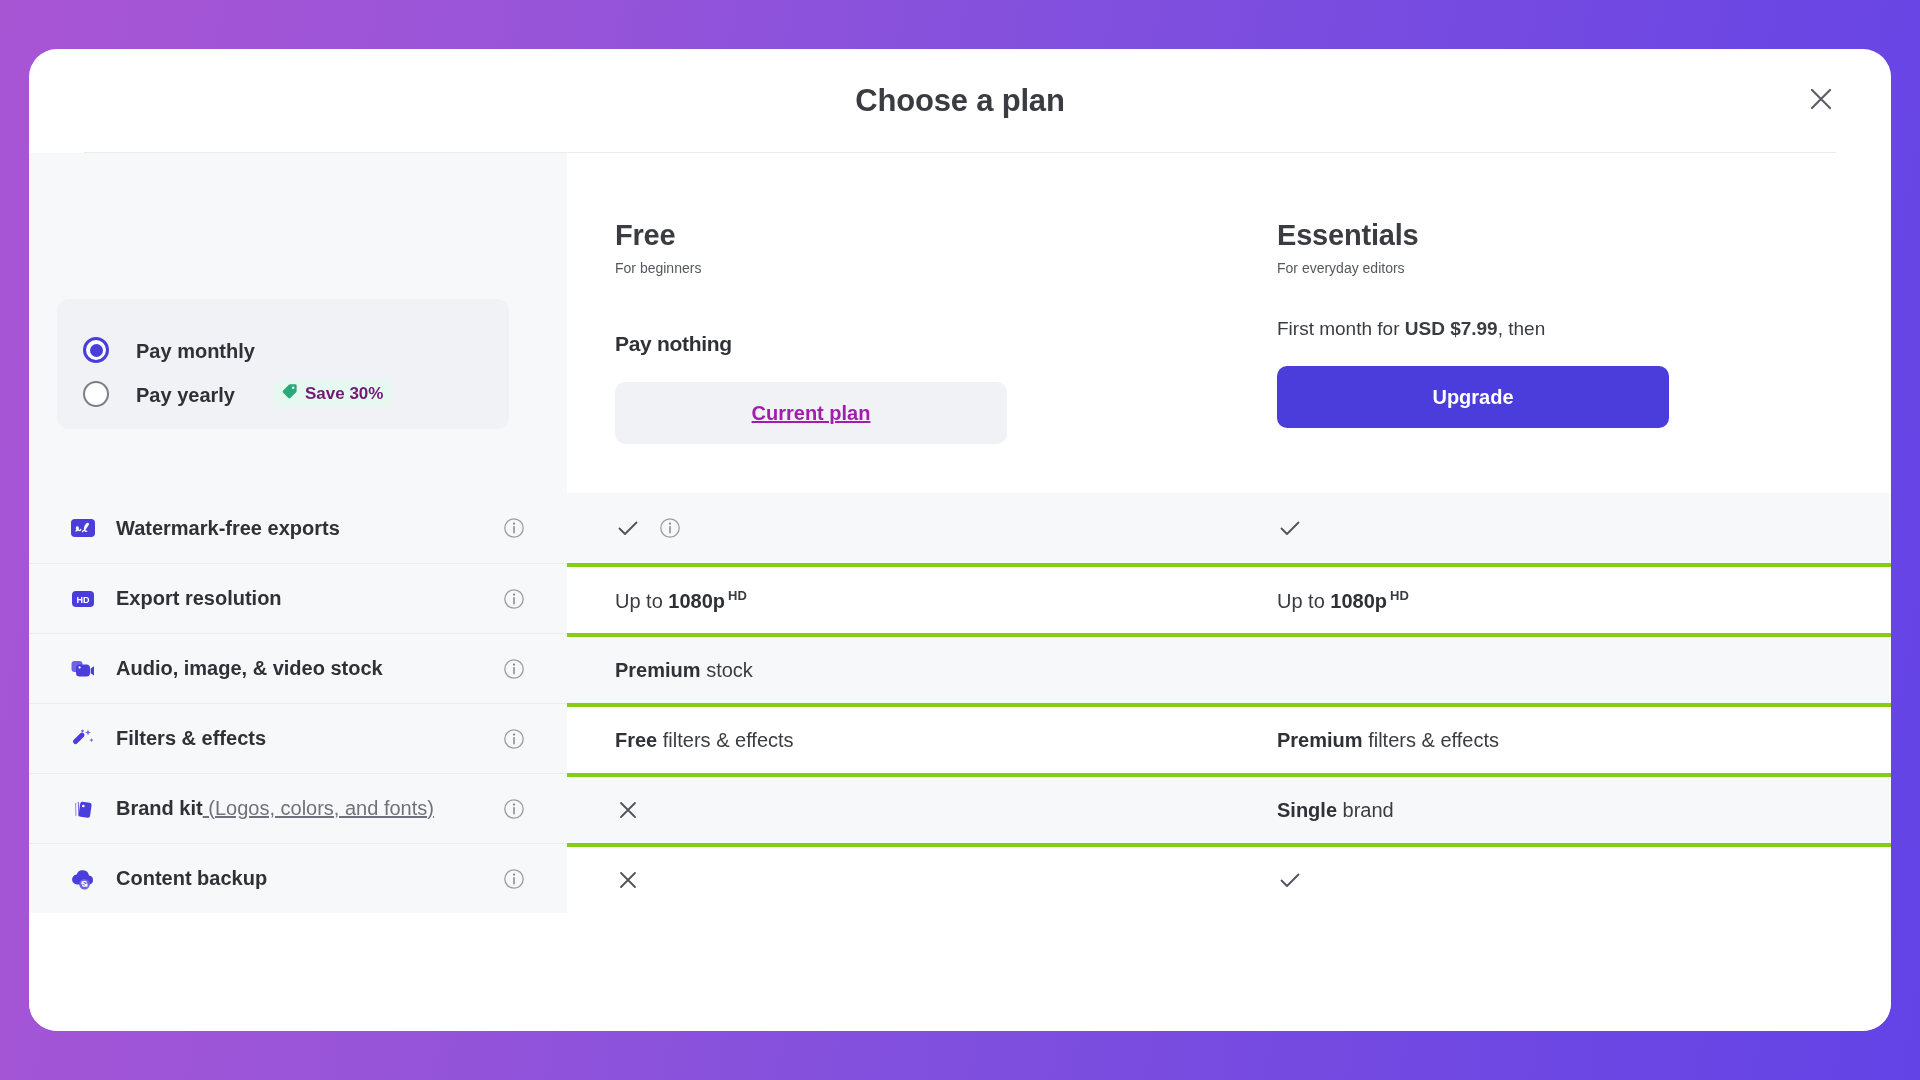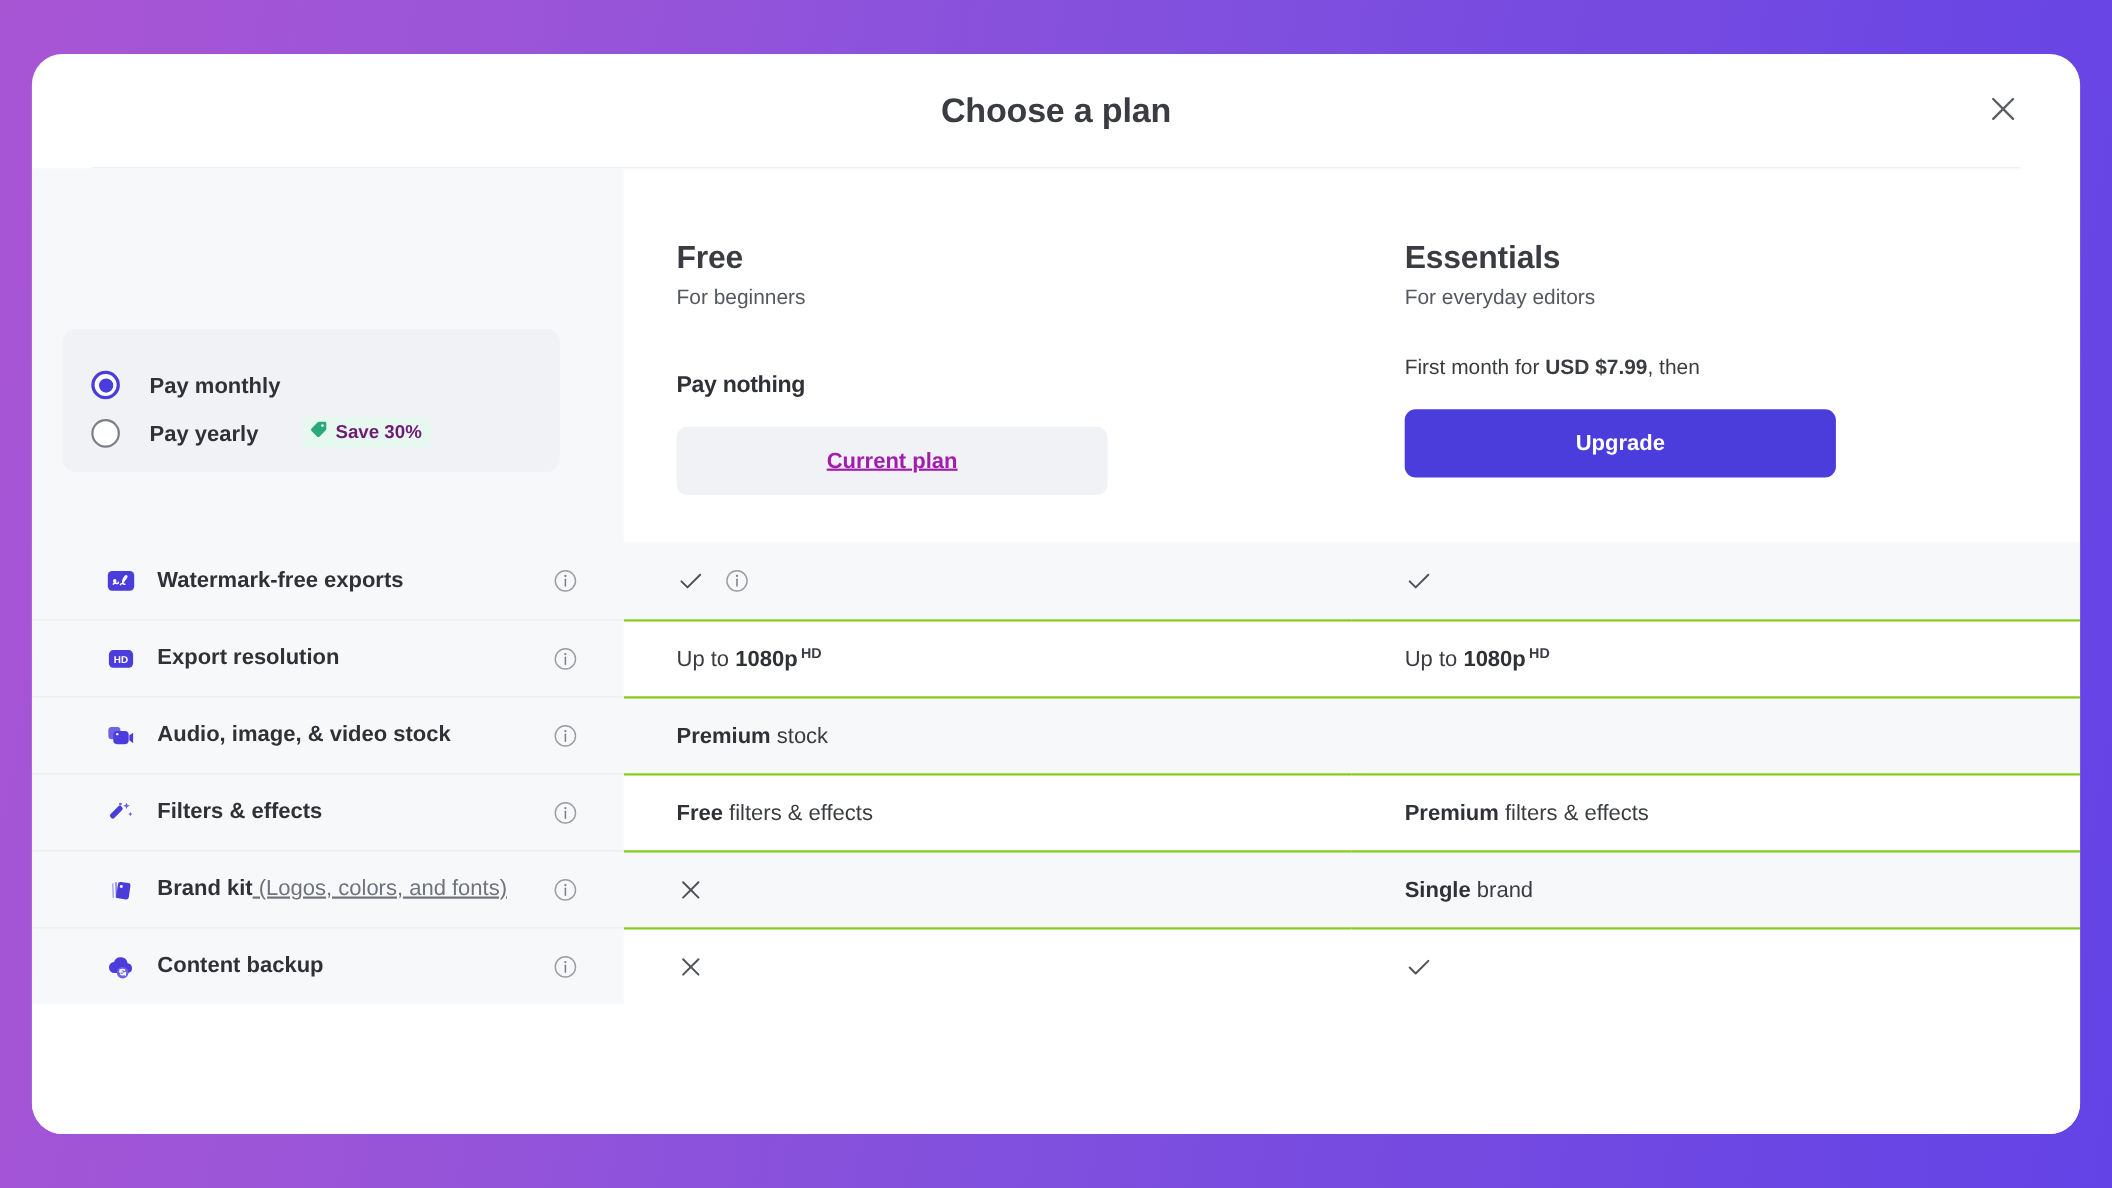--- a/index.html
+++ b/index.html
@@ -161,21 +161,21 @@
 
   
   .plan-name {
     font-size: 29px;
     font-weight: bold;
     color: #3a3c41;
     letter-spacing: -0.2px;
   }
 
   .plan-tagline {
-    font-size: 19px;
+    font-size: 14px;
     color: #55585f;
     margin-top: 8px;
   }
 
   .plan-price-pre {
     font-size: 19px;
     color: #3a3c41;
     margin-top: 42px;
   }
   .plan-price-pre b { font-weight: bold; }
@@ -231,21 +231,21 @@
   .feature-row.odd .cell-value,
   .feature-row.odd { background: #f7f8fa; }
   .feature-row.even .cell-value { background: #ffffff; }
 
   .cell-feature {
     width: 538px;
     flex: 0 0 538px;
     background: #f7f8fa;
     display: flex;
     align-items: center;
-    padding-left: 66px;
+    padding-left: 39px;
     padding-right: 24px;
     position: relative;
     border-top: 1px solid #ebecf0;
   }
 
   .feature-row.first .cell-feature { border-top: none; }
 
   .feature-icon {
     width: 30px;
     height: 30px;
@@ -276,21 +276,21 @@
     height: 22px;
     cursor: pointer;
   }
 
   .cell-value {
     flex: 1 1 0;
     display: flex;
     align-items: center;
     padding-left: 48px;
     gap: 18px;
-    border-top: 2px solid #84cc16;
+    border-top: 4px solid #84cc16;
   }
 
   .feature-row.first .cell-value { border-top: none; }
 
   .value-text {
     font-size: 20px;
     color: #3a3c41;
     white-space: nowrap;
   }
   .value-text b { font-weight: bold; color: #2f3136; }

